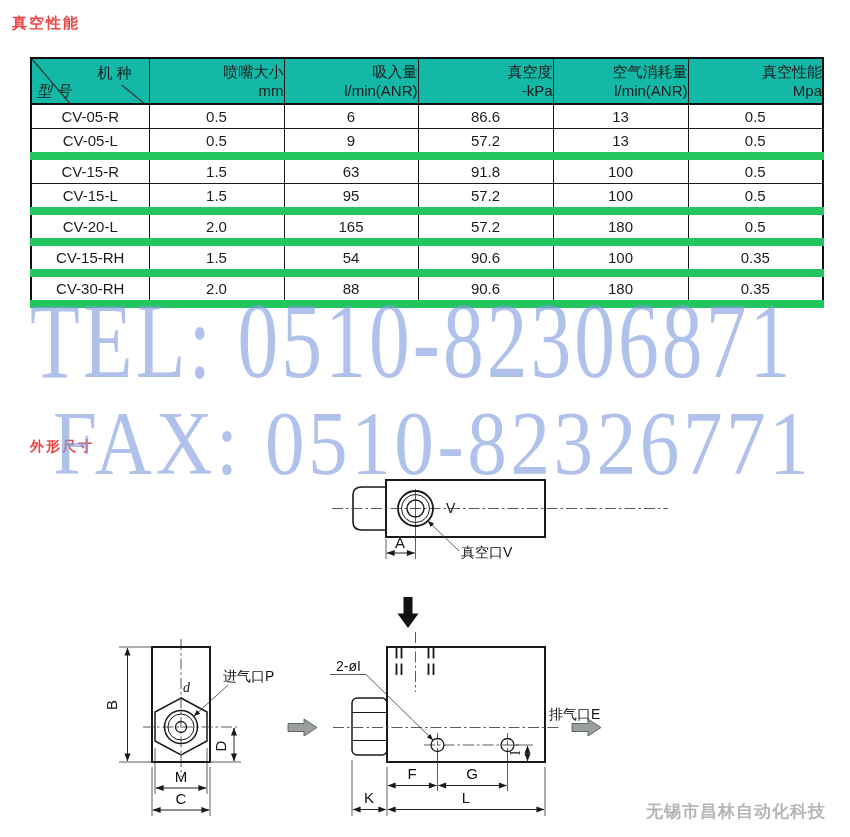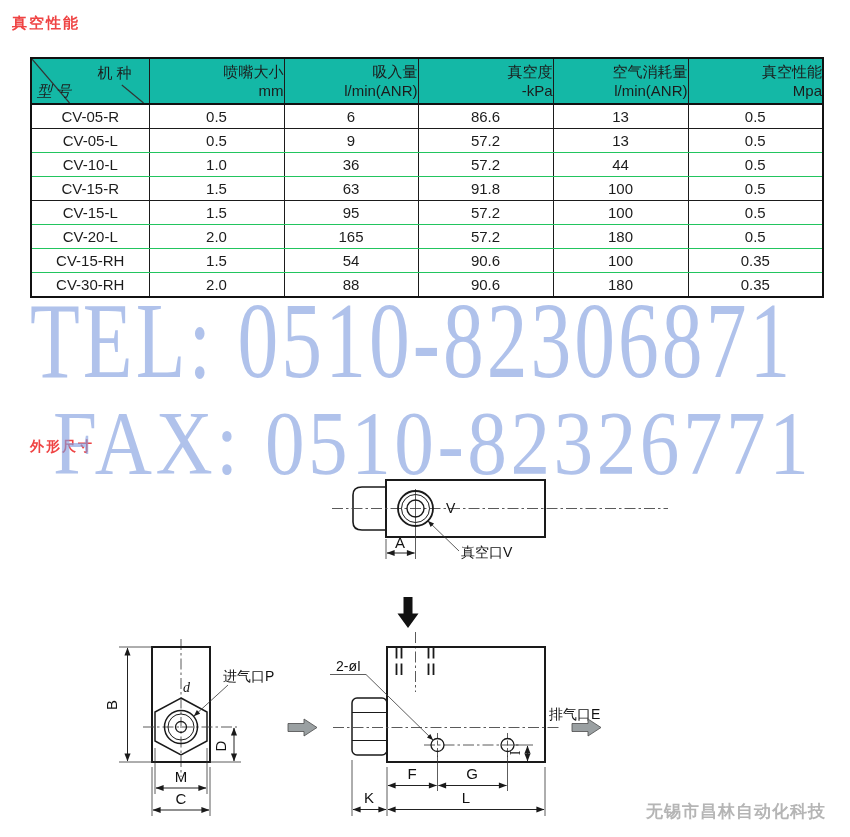--- a/index.html
+++ b/index.html
@@ -9,21 +9,21 @@
   }
   .section-title { position:absolute; font-weight:bold; font-size:15px; color:#ef4444; letter-spacing:2px; }
   #title-performance { left:12px; top:14px; }
   #title-dimensions  { left:30px; top:438px; font-size:14px; }
 
   
   #spec-table { position:absolute; left:30px; top:57px; border-collapse:collapse; table-layout:fixed; border:2px solid #111; }
   #spec-table th, #spec-table td { border:1px solid #1b1b1b; padding:0; }
   #spec-table thead th { background:#14b8a6; height:44px; font-weight:normal; font-size:15px; line-height:1.3; border-bottom:2px solid #111; vertical-align:middle;text-align:right; }
   #spec-table tbody td { height:23px; text-align:center; font-size:15px; vertical-align:middle; }
-  #spec-table tbody tr.thick td { border-bottom:1px solid #22c55e; }
+  #spec-table tbody tr.thick td { border-bottom:8px solid #22c55e; }
   th.corner { position:relative; }
   .corner-svg { position:absolute; left:0; top:0; width:100%; height:100%; }
   .corner-svg line { stroke:#333; stroke-width:1.2; }
   .corner-tr { position:absolute; right:13px; top:4px;  font-size:15px; letter-spacing:4px; }
   .corner-bl { position:absolute; left:5px;  bottom:3px; font-size:15px; letter-spacing:4px;font-style:italic; }
 
   
   .wm { position:absolute; font-family:"Liberation Serif", serif; color:rgba(128,157,223,0.62);
         white-space:nowrap; line-height:1; transform-origin:left top; z-index:6; letter-spacing:4px; }
   #wm-tel { left:30px; top:287px; font-size:108px; transform:scaleX(0.755); }
@@ -96,28 +96,20 @@
         <td>86.6</td>
         <td>13</td>
         <td>0.5</td>
       </tr>
       <tr class="thick">
         <td>CV-05-L</td>
         <td>0.5</td>
         <td>9</td>
         <td>57.2</td>
         <td>13</td>
-        <td>0.5</td>
-      </tr>
-      <tr class="thick">
-        <td>CV-10-L</td>
-        <td>1.0</td>
-        <td>36</td>
-        <td>57.2</td>
-        <td>44</td>
         <td>0.5</td>
       </tr>
       <tr>
         <td>CV-15-R</td>
         <td>1.5</td>
         <td>63</td>
         <td>91.8</td>
         <td>100</td>
         <td>0.5</td>
       </tr>

